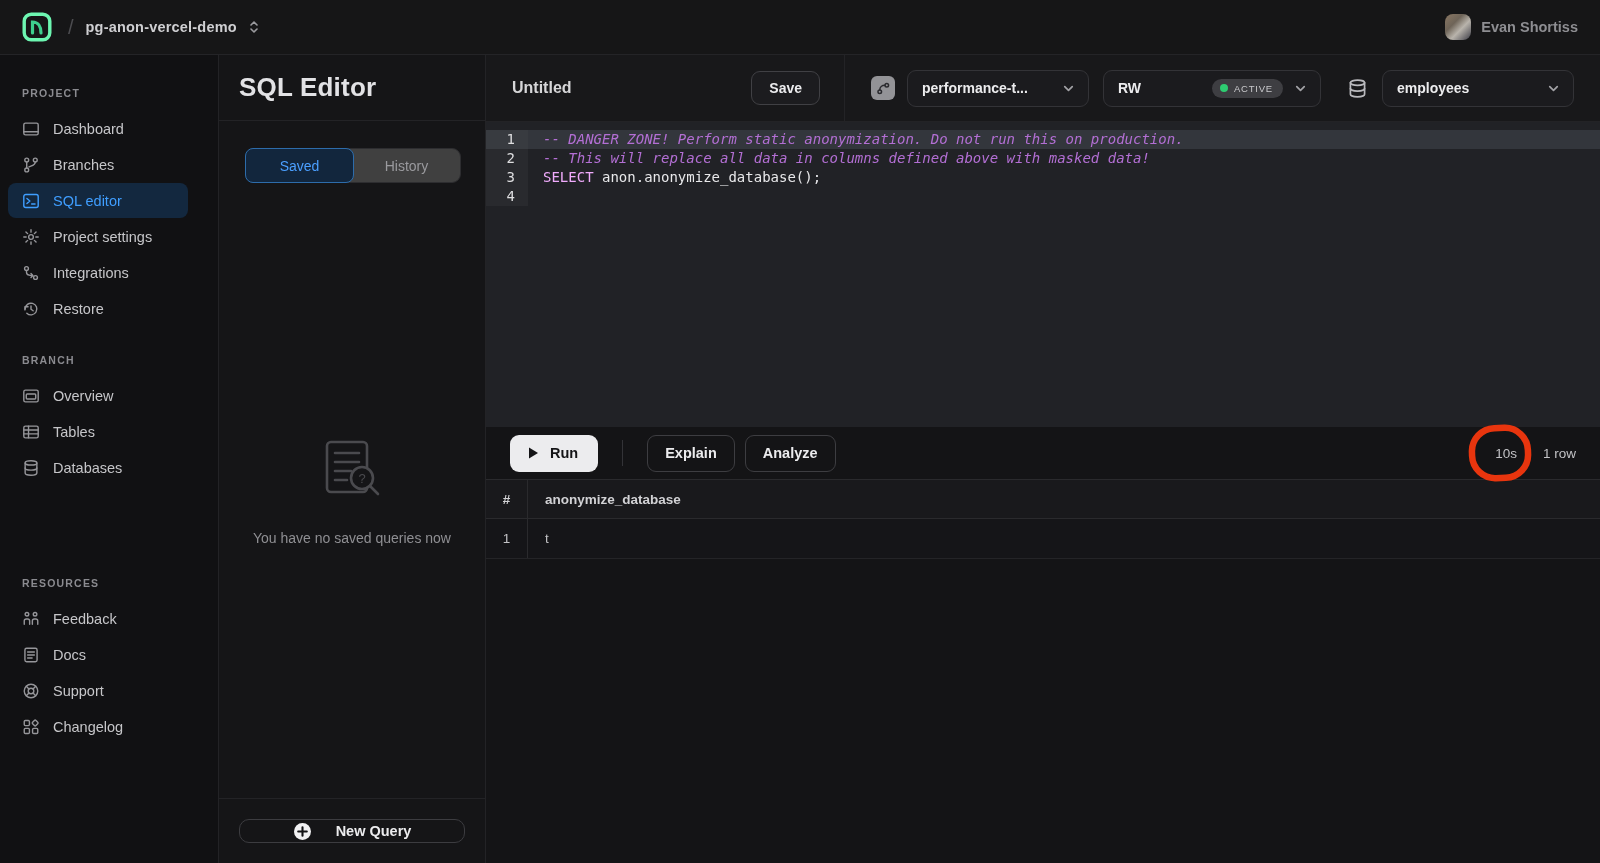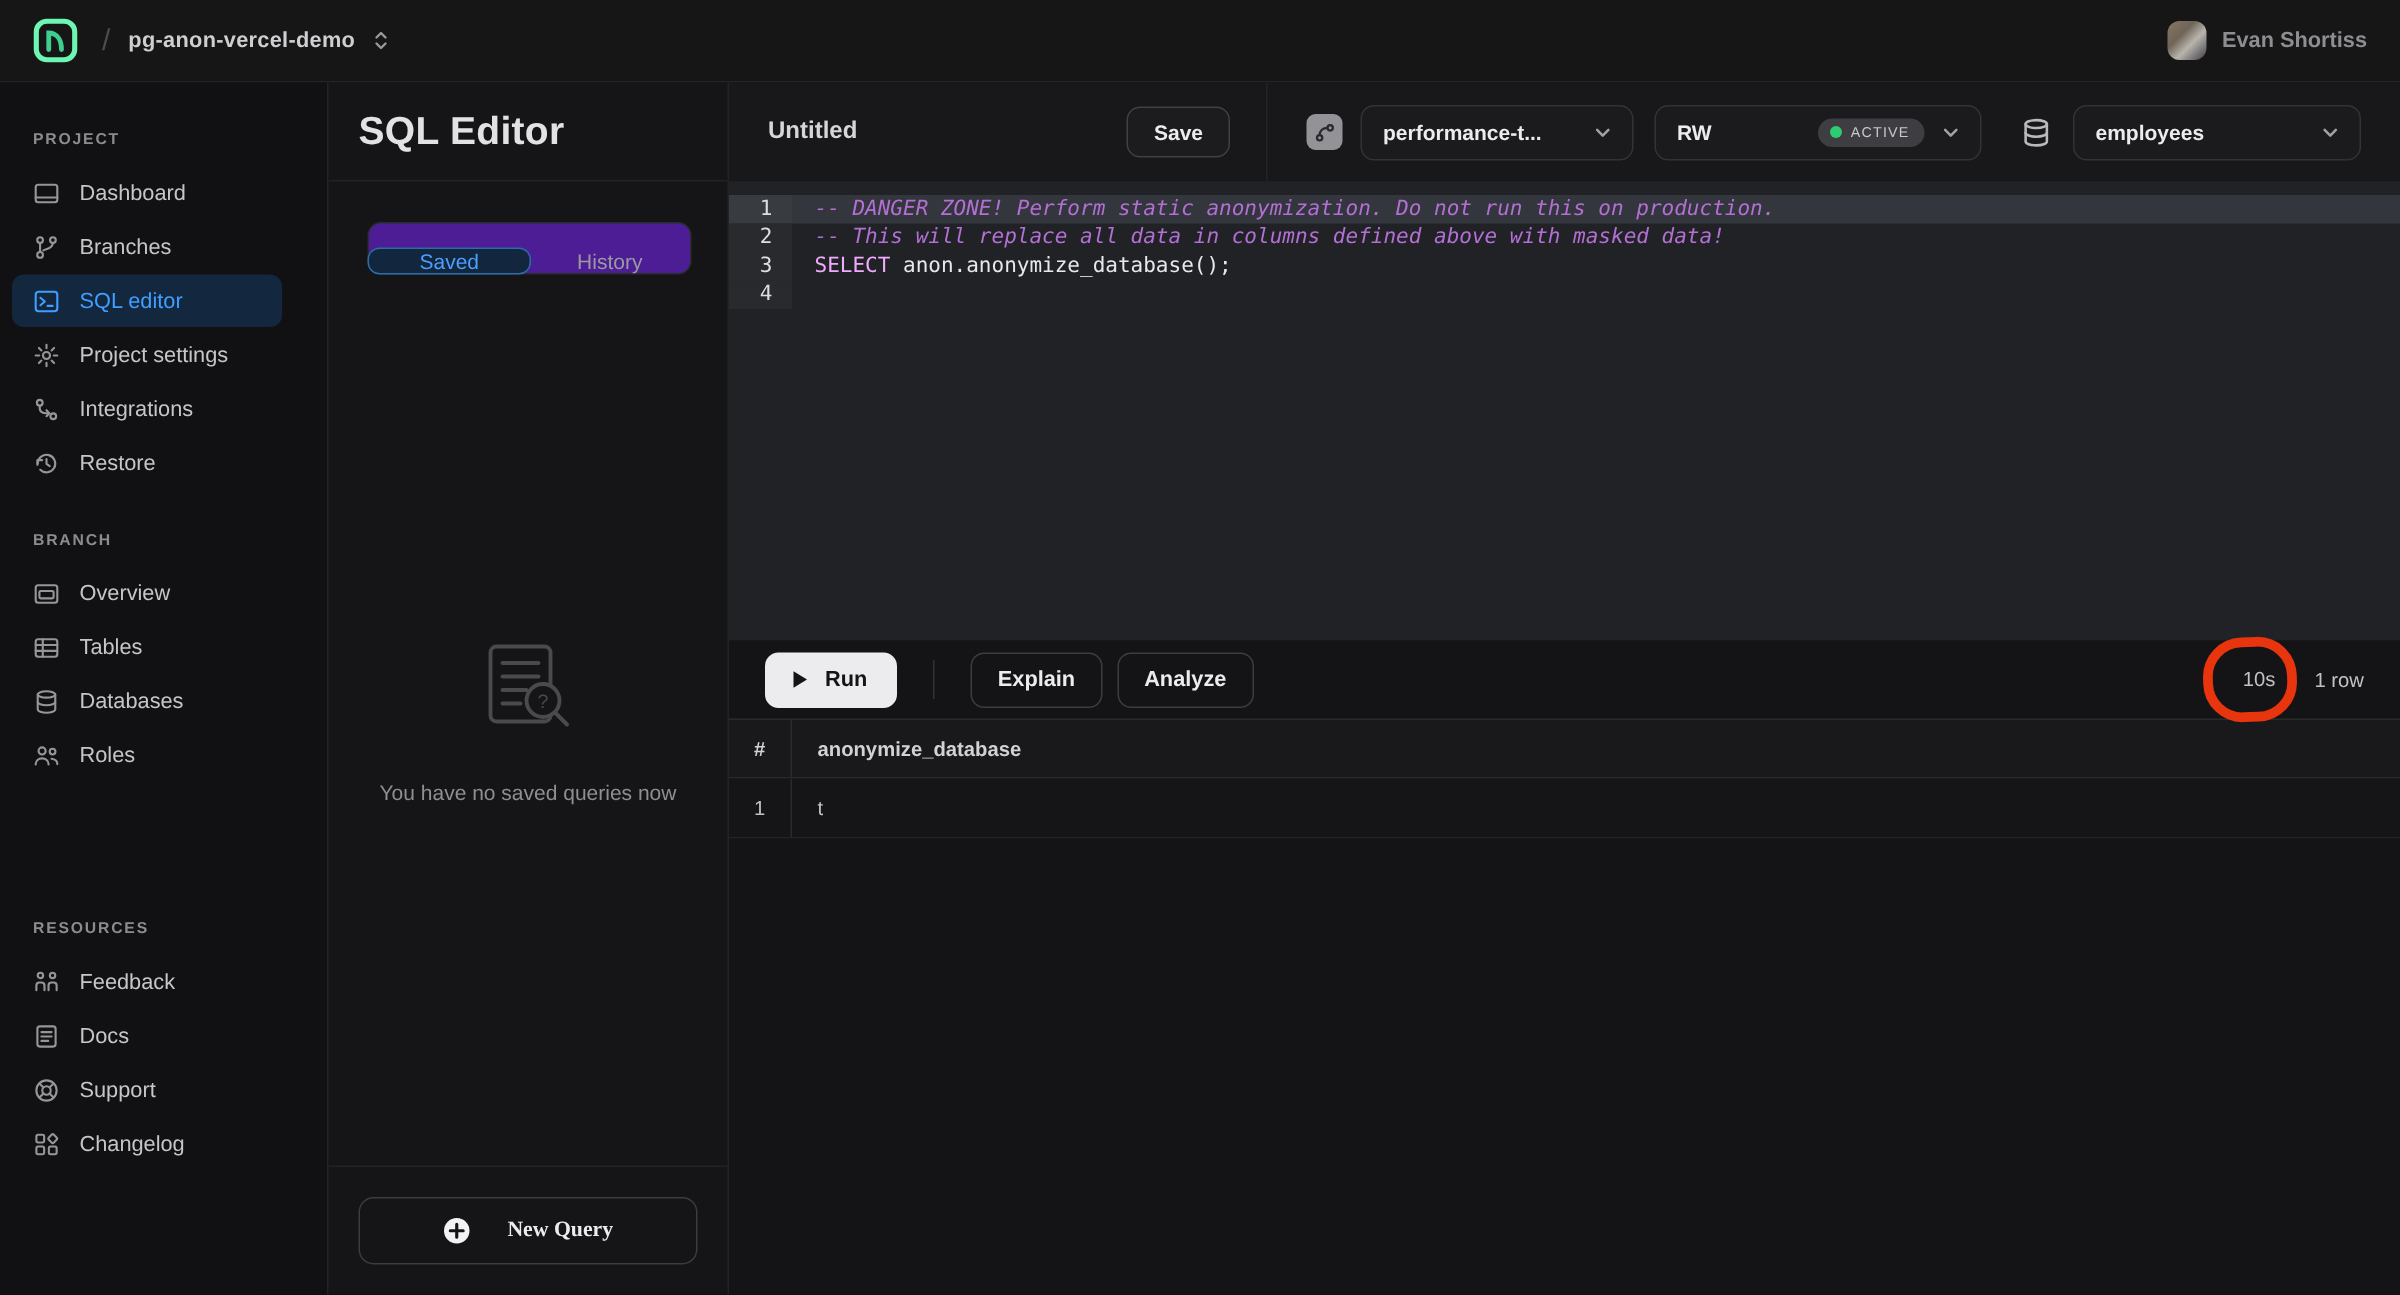--- a/index.html
+++ b/index.html
@@ -36,32 +36,32 @@
   .side-item.active { background:#13283f; color:#3f9eff; }
   .side-item.active .ic { color:#3f9eff; }
   .ic svg { width:100%; height:100%; }
 
   
   .savedpanel { width:268px; background:#151517; border-left:1px solid #232326;
                 border-right:1px solid #232326; display:flex; flex-direction:column; flex:none; }
   .sp-header { height:66px; border-bottom:1px solid #232326; display:flex; align-items:center;
                padding-left:20px; flex:none; }
   .sp-title { font-size:26px; font-weight:700; color:#e2e2e5; letter-spacing:.2px; }
-  .sp-tabs { margin:27px 24px 0 26px; display:flex; height:35px; background:#4c1d95;
-             border:1px solid #2d2d30; border-radius:9px; flex:none;align-items:flex-end; }
+  .sp-tabs { margin:27px 24px 0 26px; display:flex; height:35px; background:#404040;
+             border:1px solid #2d2d30; border-radius:9px; flex:none; }
   .sp-tab { flex:1; display:flex; align-items:center; justify-content:center; font-size:14px;
             color:#9a9a9e; cursor:pointer; border-radius:8px; }
   .sp-tab.active { background:#12263d; border:1px solid #2d6cab; color:#4b9fff; margin:-1px; }
   .sp-empty { flex:1; display:flex; flex-direction:column; align-items:center; justify-content:center; gap:18px; }
   .sp-empty-text { font-size:14px; color:#8f8f93; }
   .sp-footer { border-top:1px solid #232326; padding:20px; flex:none; }
-  .newquery { width:100%; height:45px; background:transparent; border:1px solid #3c3c40;
+  .newquery { width:100%; height:24px; background:transparent; border:1px solid #3c3c40;
               border-radius:10px; color:#ececee; font-size:14.5px; font-weight:700;
               display:flex; align-items:center; justify-content:center; gap:24px; cursor:pointer;
-              font-family:Liberation Serif, serif; }
+              font-family:Liberation Sans, sans-serif; }
 
   
   .main { flex:1; display:flex; flex-direction:column; background:#141416; min-width:0; }
   .main-header { height:67px; border-bottom:1px solid #232326; background:#18181a;
                  display:flex; align-items:stretch; flex:none; }
   .mh-left { width:359px; display:flex; align-items:center; padding:0 24px 0 26px;
              border-right:1px solid #232326; flex:none; }
   .query-title { font-size:16px; font-weight:700; color:#d6d6d8; flex:1; }
   .btn-outline { background:#1c1c1f; border:1px solid #404044; border-radius:9px; color:#ececee;
                  font-size:14px; font-weight:600; padding:8px 17px; cursor:pointer;
@@ -246,31 +246,20 @@
         <div class="side-item">
           <span class="ic">
             <svg viewBox="0 0 16 16" fill="none" stroke="currentColor" stroke-width="1.25" stroke-linecap="round" stroke-linejoin="round">
               <ellipse cx="8" cy="3.5" rx="5.2" ry="1.9"></ellipse>
               <path d="M2.8 3.5v9c0 1 2.3 1.9 5.2 1.9s5.2-.9 5.2-1.9v-9"></path>
               <path d="M2.8 8c0 1 2.3 1.9 5.2 1.9S13.2 9 13.2 8"></path>
             </svg>
           </span>
           <span class="lbl">Databases</span>
         </div>
-        <div class="side-item">
-          <span class="ic">
-            <svg viewBox="0 0 16 16" fill="none" stroke="currentColor" stroke-width="1.25" stroke-linecap="round" stroke-linejoin="round">
-              <circle cx="5.4" cy="5" r="2.1"></circle>
-              <path d="M1.6 13c0-2.2 1.7-3.6 3.8-3.6S9.2 10.8 9.2 13"></path>
-              <circle cx="11.6" cy="5.4" r="1.7"></circle>
-              <path d="M11 9.6c1.9.2 3.4 1.4 3.4 3.2"></path>
-            </svg>
-          </span>
-          <span class="lbl">Roles</span>
-        </div>
       </div>
       <div class="side-section resources">
         <div class="side-label">RESOURCES</div>
         <div class="side-item">
           <span class="ic">
             <svg viewBox="0 0 16 16" fill="none" stroke="currentColor" stroke-width="1.25" stroke-linecap="round" stroke-linejoin="round">
               <circle cx="4.4" cy="3.8" r="1.6"></circle>
               <path d="M2 12.6 V9.8c0-1 .8-1.8 1.8-1.8h1.2c1 0 1.8.8 1.8 1.8v2.8"></path>
               <circle cx="11.6" cy="3.8" r="1.6"></circle>
               <path d="M9.2 12.6 V9.8c0-1 .8-1.8 1.8-1.8h1.2c1 0 1.8.8 1.8 1.8v2.8"></path>

